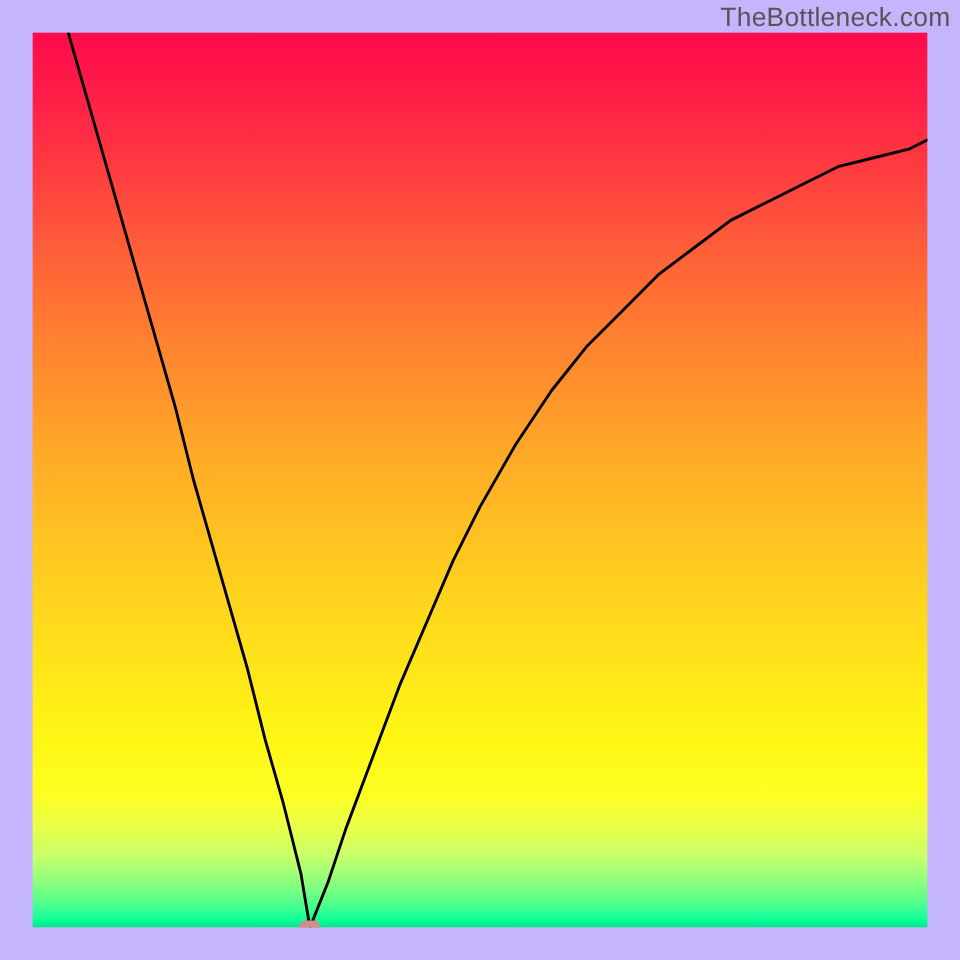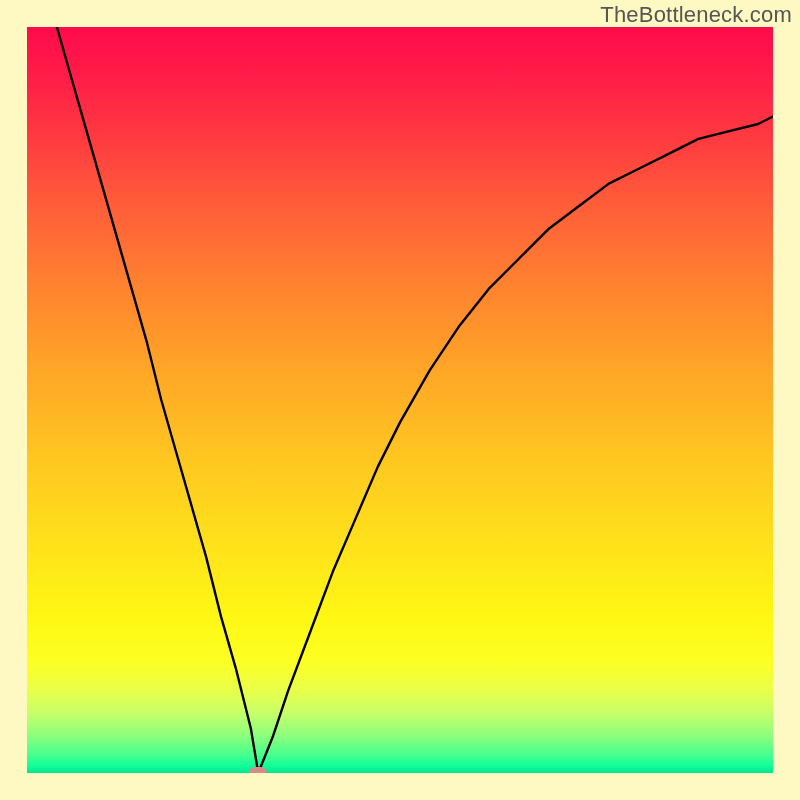--- a/index.html
+++ b/index.html
@@ -8,21 +8,21 @@
     width: 800px;
     height: 800px;
     overflow: hidden;
     background: #000;
     font-family: Arial, Helvetica, sans-serif;
   }
   .frame {
     position: relative;
     width: 800px;
     height: 800px;
-    background: #fef9c3;
+    background: #c4b5fd;
   }
   .watermark {
     position: absolute;
     top: 2px;
     right: 8px;
     color: #555;
     font-size: 22px;
     font-weight: 400;
     letter-spacing: 0.2px;
     z-index: 10;

